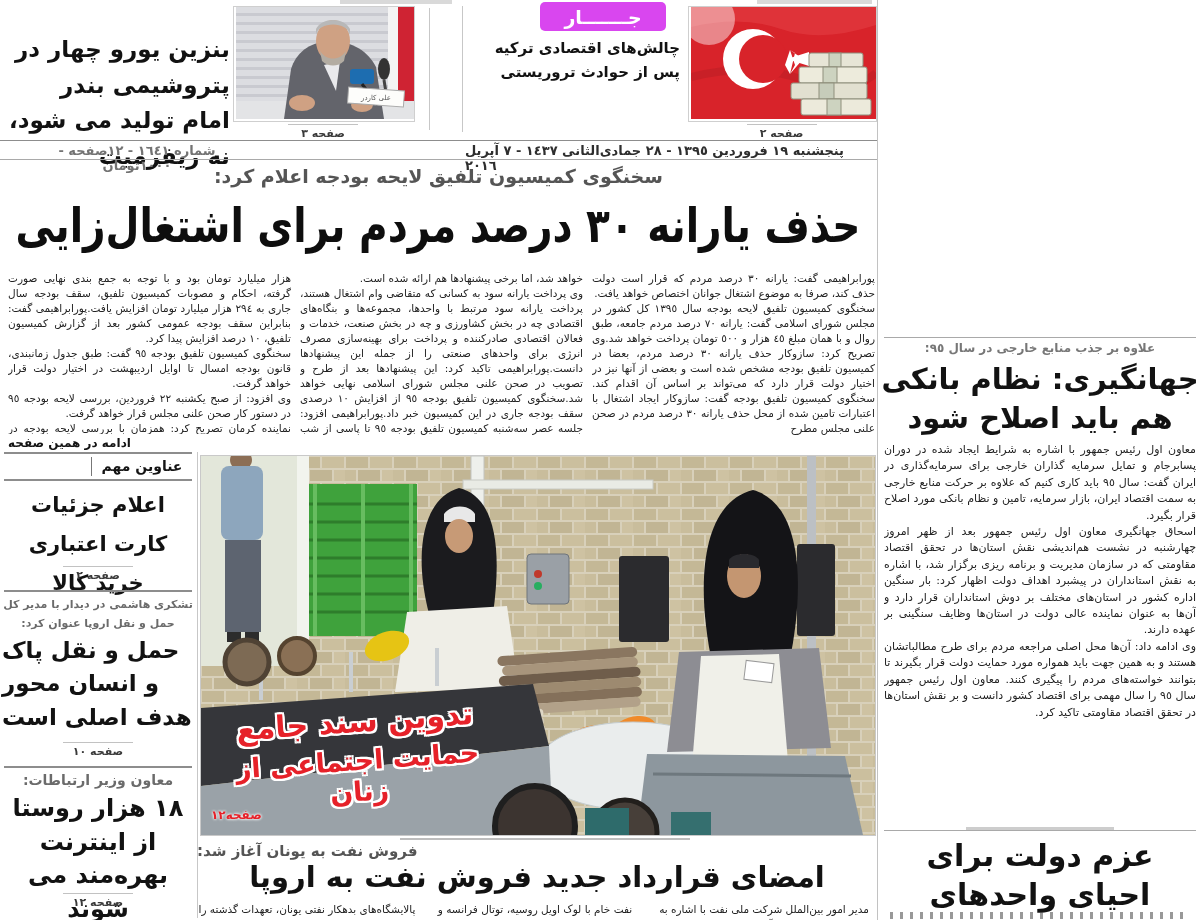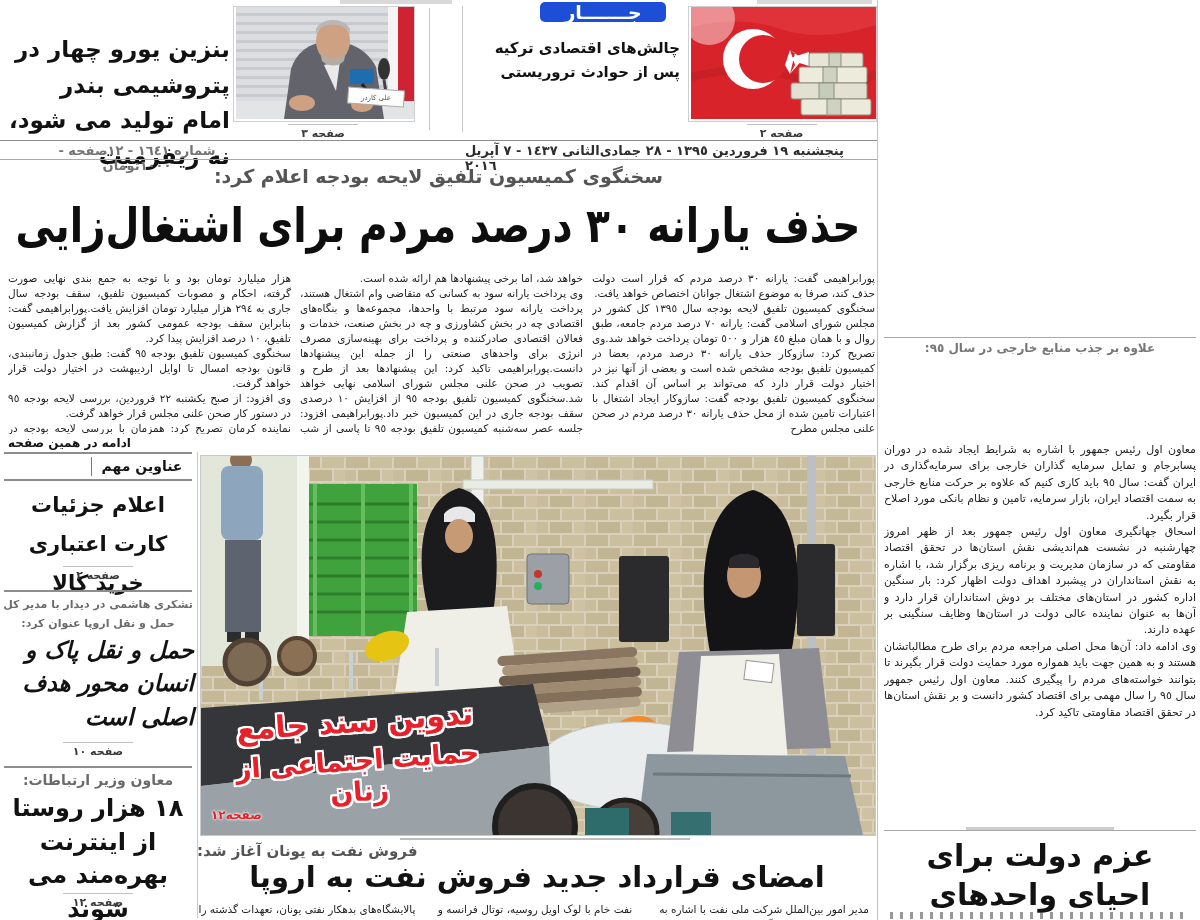--- a/index.html
+++ b/index.html
@@ -71,21 +71,21 @@
       <text x="140" y="93" text-anchor="middle" font-size="7" fill="#555" style="direction:rtl">علی کاردر</text>
     </svg>
   </div>
 
   <div class="abs headline" style="left:8px;top:32px;width:222px;font-size:23px;line-height:1.55;text-align:right;">بنزین یورو چهار در پتروشیمی بندر امام تولید می شود، نه ریفرمیت</div>
   <div class="abs pagelabel" style="left:233px;top:124px;width:180px;"><span class="tick"></span><span>صفحه ٣</span></div>
 
   <div class="vline" style="left:429px;top:8px;height:122px;"></div>
   <div class="vline" style="left:462px;top:6px;height:126px;"></div>
 
-  <div class="abs" style="left:540px;top:2px;width:126px;height:20px;background:#1d4ed8;border-radius:5px;
+  <div class="abs" style="left:540px;top:2px;width:126px;height:29px;background:#d946ef;border-radius:5px;
        display:flex;align-items:center;justify-content:center;color:#fff;font-weight:bold;font-size:19px;">جـــــــار</div>
 
   <div class="abs headline" style="left:465px;top:36px;width:215px;font-size:15px;line-height:1.6;text-align:right;">چالش‌های اقتصادی ترکیه پس از حوادث تروریستی</div>
 
   <div class="abs" style="left:688px;top:6px;width:187px;height:114px;border:1px solid #cfcfcf;">
     <svg width="185" height="112" viewBox="0 0 185 112">
       <rect width="185" height="112" fill="#d8232a"></rect>
       <path d="M0 20 Q 50 8 90 22 T 185 18 L 185 0 L 0 0 Z" fill="#e23a40" opacity=".7"></path>
       <path d="M0 70 Q 60 55 110 72 T 185 66" stroke="#b71d24" stroke-width="8" fill="none" opacity=".5"></path>
       <circle cx="18" cy="12" r="26" fill="#fff" opacity=".45"></circle>
@@ -133,21 +133,21 @@
 
   <div class="sideheader">
     <span>عناوین مهم</span>
   </div>
 
   <div class="abs headline" style="left:2px;top:486px;width:192px;font-size:21px;line-height:1.85;text-align:center;">اعلام جزئیات کارت اعتباری خرید کالا</div>
   <div class="abs pagelabel" style="left:2px;top:566px;width:192px;"><span class="tick"></span><span>صفحه ٢</span></div>
   <div class="rule2" style="left:4px;top:590px;width:188px;"></div>
 
   <div class="abs kicker" style="left:2px;top:596px;width:192px;font-size:11px;line-height:1.7;text-align:center;color:#6b6b6b;">تشکری هاشمی در دیدار با مدیر کل حمل و نقل اروپا عنوان کرد:</div>
-  <div class="abs headline" style="left:2px;top:634px;width:192px;font-size:23px;line-height:1.45;text-align:right;font-style:italic;">حمل و نقل پاک و انسان محور هدف اصلی است</div>
+  <div class="abs headline" style="left:2px;top:634px;width:192px;font-size:23px;line-height:1.45;text-align:left;">حمل و نقل پاک و انسان محور هدف اصلی است</div>
   <div class="abs pagelabel" style="left:2px;top:742px;width:192px;"><span class="tick"></span><span>صفحه ١٠</span></div>
   <div class="rule2" style="left:4px;top:766px;width:188px;"></div>
 
   <div class="abs kicker" style="left:2px;top:772px;width:192px;font-size:14px;text-align:center;color:#6b6b6b;">معاون وزیر ارتباطات:</div>
   <div class="abs headline" style="left:2px;top:792px;width:192px;font-size:24px;line-height:1.4;text-align:center;">١٨ هزار روستا از اینترنت بهره‌مند می شوند</div>
   <div class="abs pagelabel" style="left:2px;top:893px;width:192px;"><span class="tick"></span><span>صفحه ١٢</span></div>
 
   <div class="vline" style="left:197px;top:452px;height:466px;"></div>
 
   <div class="abs" style="left:200px;top:455px;width:676px;height:381px;border:1px solid #c9c9c9;box-sizing:border-box;">
@@ -278,20 +278,21 @@
   <div class="abs kicker" style="left:197px;top:842px;width:680px;text-align:left;font-size:15px;">فروش نفت به یونان آغاز شد:</div>
   <div class="abs headline" style="left:197px;top:860px;width:680px;text-align:center;font-size:29px;">امضای قرارداد جدید فروش نفت به اروپا</div>
   <div class="abs bodytext" style="left:652px;top:902px;width:224px;height:18px;text-align:center;">مدیر امور بین‌الملل شرکت ملی نفت با اشاره به آغاز</div>
   <div class="abs bodytext" style="left:424px;top:902px;width:222px;height:18px;text-align:center;">نفت خام با لوک اویل روسیه، توتال فرانسه و سپسای</div>
   <div class="abs bodytext" style="left:198px;top:902px;width:218px;height:18px;text-align:center;">پالایشگاه‌های بدهکار نفتی یونان، تعهدات گذشته را چه</div>
 
   <div class="vline" style="left:877px;top:0;height:920px;background:#c2c2c2;"></div>
 
   <div class="rule" style="left:884px;top:337px;width:312px;"></div>
   <div class="abs kicker" style="left:884px;top:341px;width:312px;text-align:center;font-size:12px;color:#777;">علاوه بر جذب منابع خارجی در سال ٩٥:</div>
+  <div class="abs headline" style="left:880px;top:360px;width:320px;text-align:center;font-size:29px;line-height:1.35;">جهانگیری: نظام بانکی هم باید اصلاح شود</div>
   <div class="abs bodytext" style="left:884px;top:442px;width:312px;height:383px;font-size:11px;line-height:16.4px;">معاون اول رئیس جمهور با اشاره به شرایط ایجاد شده در دوران پسابرجام و تمایل سرمایه گذاران خارجی برای سرمایه‌گذاری در ایران گفت: سال ٩٥ باید کاری کنیم که علاوه بر حرکت منابع خارجی به سمت اقتصاد ایران، بازار سرمایه، تامین و نظام بانکی مورد اصلاح قرار بگیرد.
 اسحاق جهانگیری معاون اول رئیس جمهور بعد از ظهر امروز چهارشنبه در نشست هم‌اندیشی نقش استان‌ها در تحقق اقتصاد مقاومتی که در سازمان مدیریت و برنامه ریزی برگزار شد، با اشاره به نقش استانداران در پیشبرد اهداف دولت اظهار کرد: بار سنگین اداره کشور در استان‌های مختلف بر دوش استانداران قرار دارد و آن‌ها به عنوان نماینده عالی دولت در استان‌ها وظایف سنگینی بر عهده دارند.
 وی ادامه داد: آن‌ها محل اصلی مراجعه مردم برای طرح مطالباتشان هستند و به همین جهت باید همواره مورد حمایت دولت قرار بگیرند تا بتوانند خواسته‌های مردم را پیگیری کنند. معاون اول رئیس جمهور سال ٩٥ را سال مهمی برای اقتصاد کشور دانست و بر نقش استان‌ها در تحقق اقتصاد مقاومتی تاکید کرد.</div>
 
   <div class="rule" style="left:884px;top:830px;width:312px;"></div>
   <div class="rule" style="left:966px;top:827px;width:148px;height:3px;background:#cdcdcd;"></div>
   <div class="abs headline" style="left:880px;top:836px;width:320px;text-align:center;font-size:30px;line-height:1.3;">عزم دولت برای احیای واحدهای تولیدی راکد</div>
   <div class="cutline" style="left:890px;top:912px;width:300px;"></div>
 
 </div>

